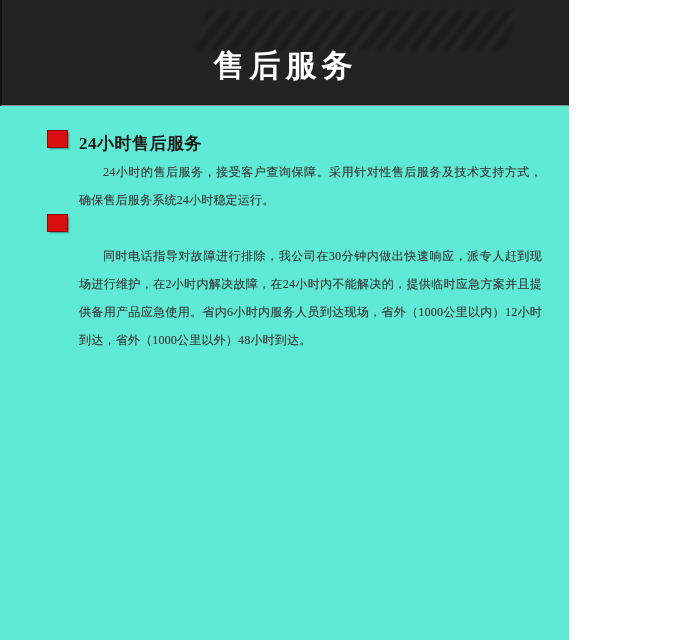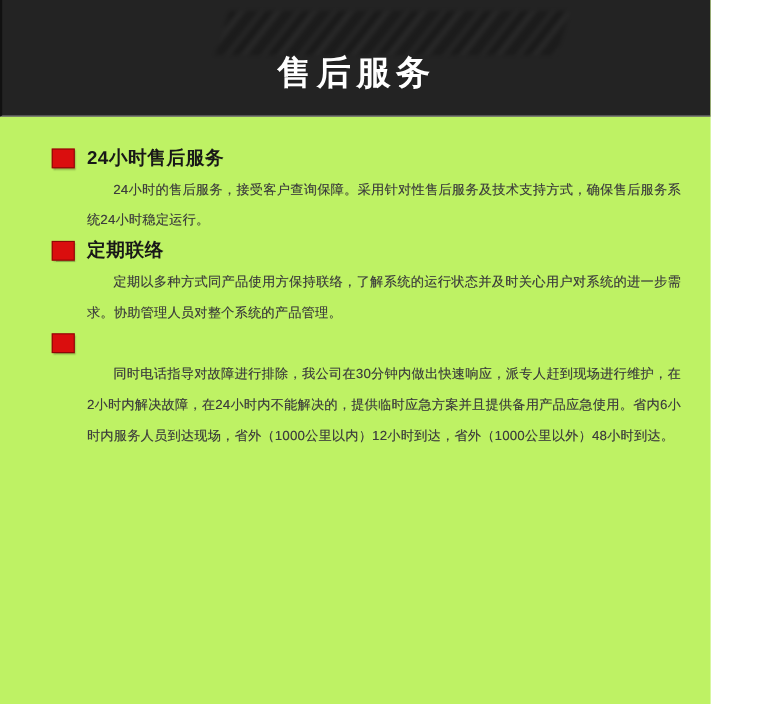--- a/index.html
+++ b/index.html
@@ -1,23 +1,23 @@
 <!DOCTYPE html>
 <html><head>
 <meta charset="utf-8">
 <style>
   * { box-sizing: border-box; }
   html, body { margin: 0; padding: 0; background: #ffffff; }
   .page {
     position: relative;
-    width: 646px;
+    width: 569px;
     height: 640px;
-    background: #bef264;
+    background: #5eead4;
     overflow: hidden;
-    font-family: Liberation Sans, sans-serif;
+    font-family: Liberation Serif, serif;
   }
 
   
   .banner {
     position: relative;
     width: 100%;
     height: 106px;
     background: #232323;
     border-left: 2px solid #111111;
     border-bottom: 1px solid #8a8a8a;
@@ -53,21 +53,20 @@
     z-index: 1;
   }
 
   
   .content {
     padding: 24px 27px 0 79px;
   }
   .section { margin: 0; }
   .sec-head {
     display: flex;
-    align-items: center;
     height: 28px;
     margin-left: -32px;
   }
   .bullet {
     width: 21px;
     height: 18px;
     background: #da0e0e;
     border: 1px solid rgba(80,0,0,0.55);
     box-shadow: 1.5px 1.5px 1.5px rgba(0,0,0,0.28);
     flex: 0 0 auto;
@@ -105,27 +104,20 @@
   <div class="content">
 
     <section class="section">
       <div class="sec-head">
         <span class="bullet"></span>
         <h2 class="sec-title">24小时售后服务</h2>
       </div>
       <p class="body-para">24小时的售后服务，接受客户查询保障。采用针对性售后服务及技术支持方式，确保售后服务系统24小时稳定运行。</p>
     </section>
 
-    <section class="section">
-      <div class="sec-head">
-        <span class="bullet"></span>
-        <h2 class="sec-title">定期联络</h2>
-      </div>
-      <p class="body-para">定期以多种方式同产品使用方保持联络，了解系统的运行状态并及时关心用户对系统的进一步需求。协助管理人员对整个系统的产品管理。</p>
-    </section>
 
     <section class="section">
       <div class="sec-head">
         <span class="bullet"></span>
       </div>
       <p class="body-para">同时电话指导对故障进行排除，我公司在30分钟内做出快速响应，派专人赶到现场进行维护，在2小时内解决故障，在24小时内不能解决的，提供临时应急方案并且提供备用产品应急使用。省内6小时内服务人员到达现场，省外（1000公里以内）12小时到达，省外（1000公里以外）48小时到达。</p>
     </section>
 
 
   </div>

